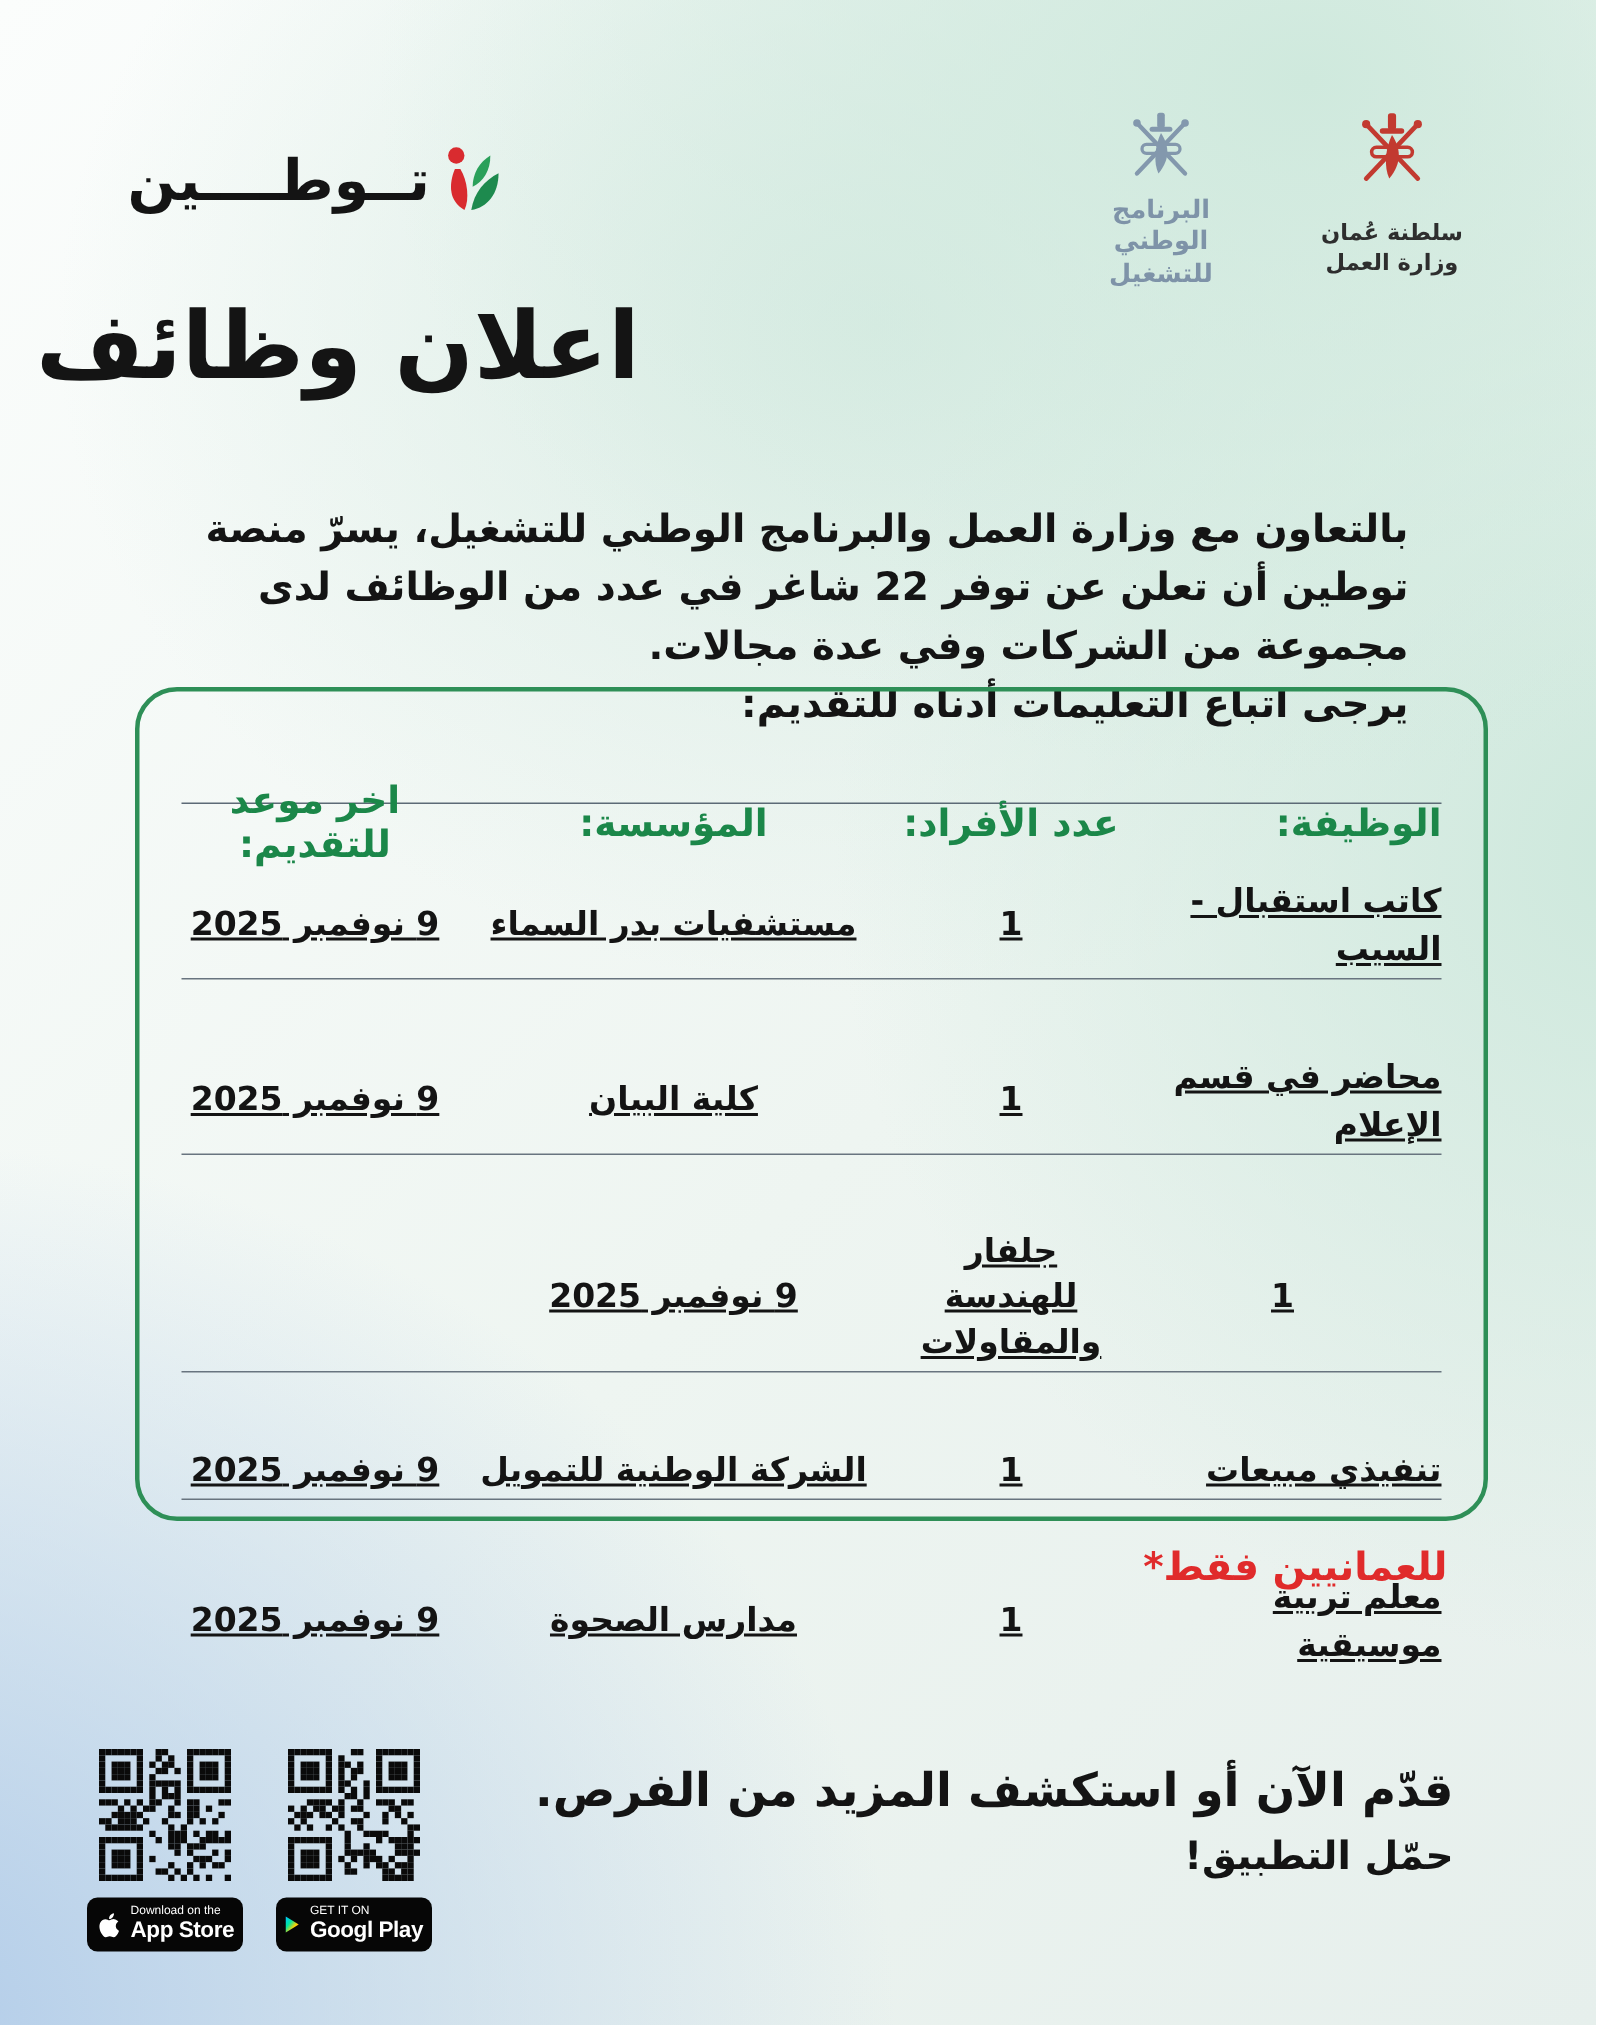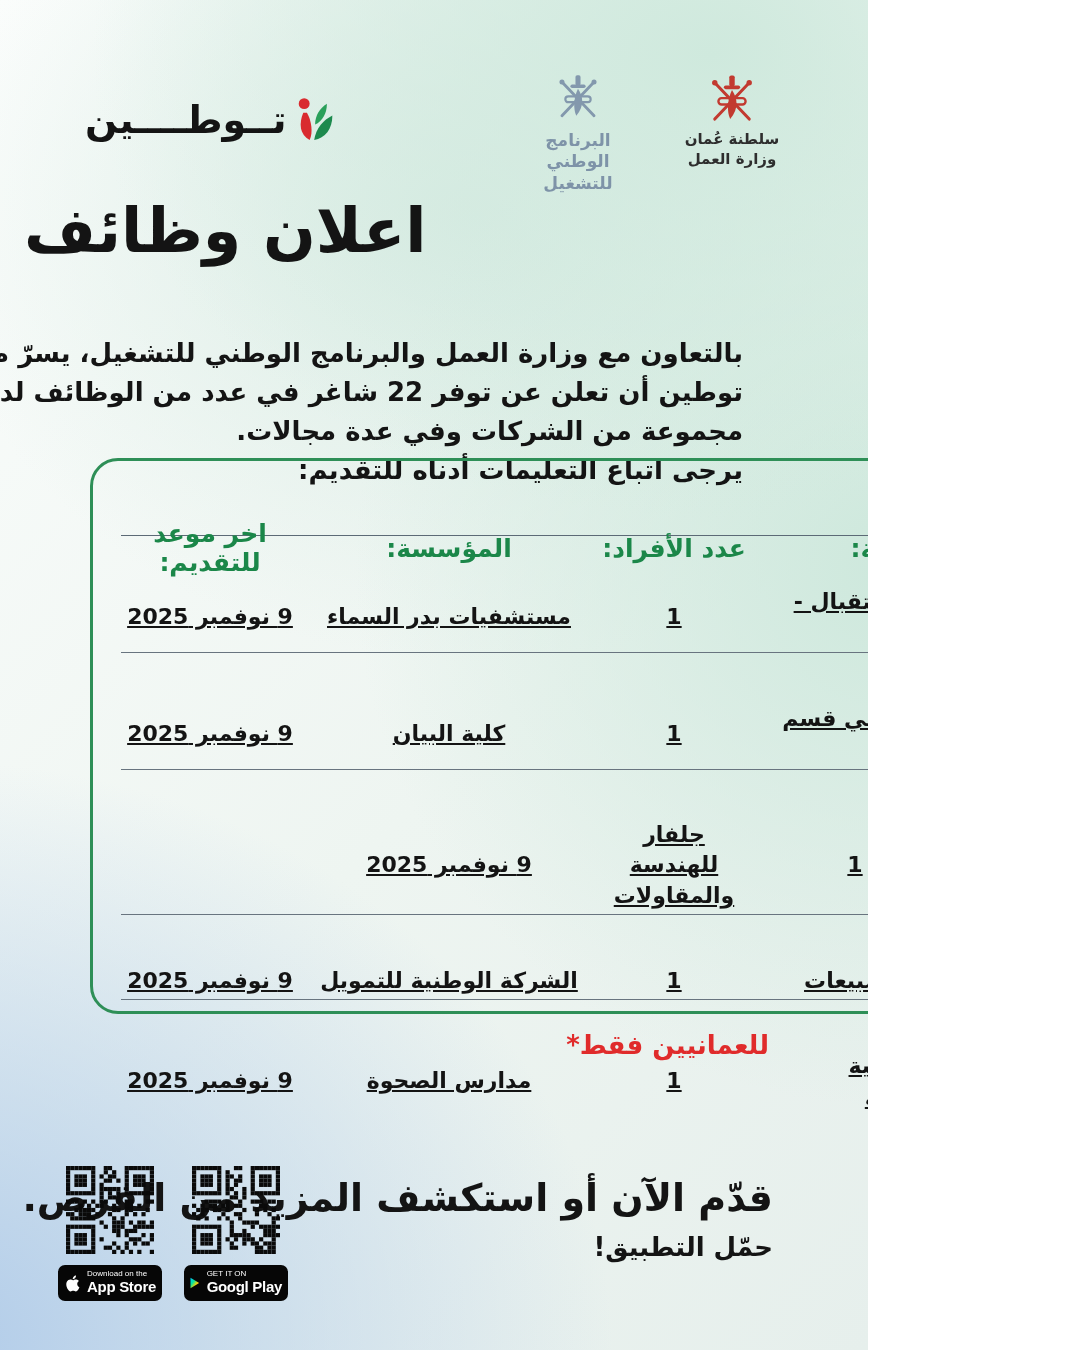--- a/index.html
+++ b/index.html
@@ -1,33 +1,33 @@
 <!DOCTYPE html>
 <html lang="ar"><head>
 <meta charset="utf-8">
 <style>
   html,body{margin:0;padding:0;}
   .page{
-    position:relative;width:868px;height:1350px;overflow:hidden;
+    position:relative;width:1064px;height:1350px;overflow:hidden;
     font-family:"DejaVu Sans",sans-serif;color:#141414;
     background:
       radial-gradient(1000px 750px at 82% 4%, #cfe9dd 0%, rgba(207,233,221,0) 62%),
       radial-gradient(900px 900px at 103% 42%, #cde8dc 0%, rgba(205,232,220,0) 60%),
       radial-gradient(1100px 950px at -8% 100%, #b0cbe9 0%, rgba(176,203,233,0) 62%),
       radial-gradient(760px 620px at 55% 16%, #d9ece4 0%, rgba(217,236,228,0) 72%),
       linear-gradient(135deg,#fbfdfc 0%,#eef5f1 55%,#e6efec 100%);
   }
   
   .tawteen-logo{position:absolute;left:85px;top:96px;display:flex;align-items:center;gap:9px;}
   .tw-text{font-size:38px;font-weight:bold;letter-spacing:-1px;line-height:1;}
   .partner-logos{position:absolute;right:80px;top:70px;display:flex;gap:42px;align-items:flex-start;}
   .partner{display:flex;flex-direction:column;align-items:center;width:112px;}
   .partner .emblem{display:block;}
   .nep-text{color:#7e93a8;font-size:17px;font-weight:bold;text-align:center;line-height:1.25;margin-top:4px;direction:rtl;}
-  .mol-text{color:#2e2e2e;font-size:15px;font-weight:bold;text-align:center;line-height:1.3;margin-top:0;direction:rtl;}
+  .mol-text{color:#2e2e2e;font-size:15px;font-weight:bold;text-align:center;line-height:1.3;margin-top:16px;direction:rtl;}
   
   .page-title{position:absolute;top:182px;left:12px;width:100%;text-align:left;
     font-size:62px;font-weight:bold;margin:12px;letter-spacing:-1px;}
   .intro{position:absolute;top:334px;right:125px;width:832px;margin:0;direction:rtl;
     text-align:right;font-size:26px;font-weight:bold;line-height:1.5;}
   
   .jobs-card{position:absolute;left:90px;top:458px;width:902px;height:556px;box-sizing:border-box;
     border:3px solid #2e8f57;border-radius:28px;padding:8px 28px 14px;direction:rtl;
     display:flex;flex-direction:column;}
   .row{display:grid;grid-template-columns:212px 150px 300px 1fr;align-items:center;}
@@ -37,21 +37,21 @@
   .trow:not(:last-child){border-bottom:1px solid #68747f;}
   .c{padding:2px 0;margin-top:48px;}
   .c.job{text-align:right;padding-left:12px;line-height:1.45;}
   .c.count,.c.org,.c.deadline{text-align:center;line-height:1.4;}
   .h-job{text-align:right;}
   .h-count,.h-org,.h-deadline{text-align:center;}
   
   .note{position:absolute;top:1026px;right:95px;margin:4px;direction:rtl;
     color:#e02b2b;font-size:26px;font-weight:bold;}
   .cta{position:absolute;top:1176px;right:95px;direction:rtl;text-align:right;}
-  .cta-line1{font-size:38px;font-weight:bold;line-height:1.2;}
+  .cta-line1{font-size:31px;font-weight:bold;line-height:1.2;}
   .cta-line2{font-size:26px;font-weight:bold;margin-top:10px;}
   
   .qr-group{position:absolute;left:58px;top:1166px;display:flex;gap:22px;}
   .qr-col{display:flex;flex-direction:column;align-items:center;gap:11px;}
   .qr{width:88px;height:88px;}
   .store-badge{width:104px;height:36px;background:#060606;border-radius:7px;
     display:flex;align-items:center;justify-content:center;gap:7px;color:#fff;
     font-family:"Liberation Sans",sans-serif;box-sizing:border-box;padding:0 6px;}
   .badge-text{display:flex;flex-direction:column;line-height:1.1;text-align:left;}
   .badge-top{font-size:8px;white-space:nowrap;}

